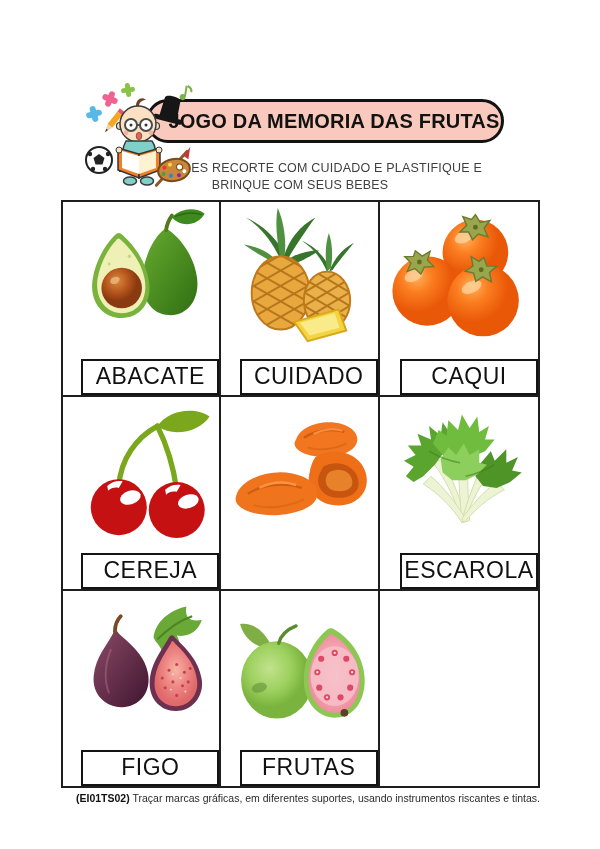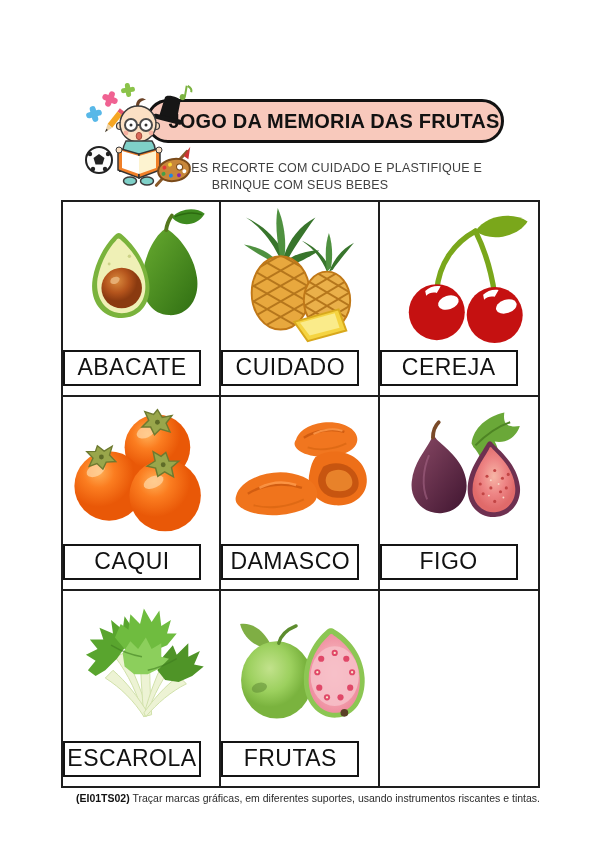--- a/index.html
+++ b/index.html
@@ -16,22 +16,22 @@
   .header-illustration { position:absolute; left:82px; top:82px; width:116px; height:110px; z-index:2; }
 
   .subtitle { position:absolute; top:160px; left:100px; width:400px; text-align:center;
               font-size:12.5px; line-height:17px; color:#3f3f3f; letter-spacing:0.2px; }
 
   
   .grid { position:absolute; left:61px; top:200px; width:479px; height:588px;
           display:grid; grid-template-columns:repeat(3,1fr); grid-template-rows:repeat(3,1fr);
           border:2px solid #1e1e1e; background:#fff; }
   .cell { position:relative; border-right:2px solid #1e1e1e; border-bottom:2px solid #1e1e1e;
-          display:flex; flex-direction:column; align-items:flex-start; justify-content:flex-end;
-          padding-bottom:9px; background:#fff; }
+          display:flex; flex-direction:column; align-items:flex-end; justify-content:flex-end;
+          background:#fff; }
   .cell:nth-child(3n) { border-right:none; }
   .cell:nth-child(n+7) { border-bottom:none; }
   .fruit-art { position:absolute; top:4px; left:50%; transform:translateX(-50%); width:150px; height:140px; }
   .label-box { width:138px; border:2px solid #141414; background:#fff; text-align:center;
                padding:2px 2px 3px 2px; z-index:1; }
   .label-box span { font-size:23px; color:#111; letter-spacing:0.5px; white-space:nowrap; }
 
   
   .footer { position:absolute; top:792px; left:54px; width:500px; font-size:10.5px; color:#2b2b2b; }
   .footer .code { font-weight:bold; color:#111;padding-left:22px; }
@@ -215,37 +215,20 @@
         <path d="M76 121 L112 111 L117 126 L86 134 Z" fill="#faeb8a"></path>
       </svg>
       <div class="label-box">
         <span>CUIDADO</span>
       </div>
     </div>
 
 
     <div class="cell">
       <svg class="fruit-art" viewBox="0 0 150 145">
-        <path d="M52 88 C 54 60 70 38 92 26" fill="none" stroke="#7aa71b" stroke-width="5.5" stroke-linecap="round"></path>
-        <path d="M112 92 C 108 64 100 42 92 26" fill="none" stroke="#7aa71b" stroke-width="5.5" stroke-linecap="round"></path>
-        <path d="M92 26 C 104 8 132 6 146 16 C 136 32 108 38 92 26 Z" fill="#7aa71b"></path>
-        <circle cx="52" cy="110" r="29" fill="#c51111"></circle>
-        <circle cx="112" cy="113" r="29" fill="#c51111"></circle>
-        <ellipse cx="64" cy="100" rx="11" ry="7" fill="#ffffff" transform="rotate(-18 64 100)"></ellipse>
-        <ellipse cx="124" cy="104" rx="11" ry="7" fill="#ffffff" transform="rotate(-18 124 104)"></ellipse>
-        <path d="M40 88 C 44 84 50 82 56 83 L 52 90 C 48 89 44 90 41 93 Z" fill="#ffffff"></path>
-        <path d="M100 92 C 104 88 110 86 116 87 L 112 94 C 108 93 104 94 101 97 Z" fill="#ffffff"></path>
-      </svg>
-      <div class="label-box">
-        <span>CEREJA</span>
-      </div>
-    </div>
-
-    <div class="cell">
-      <svg class="fruit-art" viewBox="0 0 150 145">
         <defs>
           <radialGradient id="kaki" cx="35%" cy="30%">
               <stop offset="0%" stop-color="#ffb057"></stop>
               <stop offset="45%" stop-color="#fb7d20"></stop>
               <stop offset="100%" stop-color="#e95807"></stop>
             </radialGradient>
           <path id="cx5" d="M0 -13 L5 -5 L15 -7 L9 1 L13 10 L3 7 L-3 13 L-7 5 L-16 5 L-9 -2 L-13 -11 L-4 -8 Z"></path>
         </defs>
         <circle cx="92" cy="48" r="34" fill="url(#kaki)"></circle>
         <circle cx="42" cy="88" r="36" fill="url(#kaki)"></circle>
@@ -262,34 +245,69 @@
           <circle cx="34" cy="58" r="2.5" fill="#5f6c28"></circle>
           <circle cx="98" cy="66" r="2.5" fill="#5f6c28"></circle>
       </svg>
       <div class="label-box">
         <span>CAQUI</span>
       </div>
     </div>
 
     <div class="cell">
       <svg class="fruit-art" viewBox="0 0 150 145">
+        <path d="M52 88 C 54 60 70 38 92 26" fill="none" stroke="#7aa71b" stroke-width="5.5" stroke-linecap="round"></path>
+        <path d="M112 92 C 108 64 100 42 92 26" fill="none" stroke="#7aa71b" stroke-width="5.5" stroke-linecap="round"></path>
+        <path d="M92 26 C 104 8 132 6 146 16 C 136 32 108 38 92 26 Z" fill="#7aa71b"></path>
+        <circle cx="52" cy="110" r="29" fill="#c51111"></circle>
+        <circle cx="112" cy="113" r="29" fill="#c51111"></circle>
+        <ellipse cx="64" cy="100" rx="11" ry="7" fill="#ffffff" transform="rotate(-18 64 100)"></ellipse>
+        <ellipse cx="124" cy="104" rx="11" ry="7" fill="#ffffff" transform="rotate(-18 124 104)"></ellipse>
+        <path d="M40 88 C 44 84 50 82 56 83 L 52 90 C 48 89 44 90 41 93 Z" fill="#ffffff"></path>
+        <path d="M100 92 C 104 88 110 86 116 87 L 112 94 C 108 93 104 94 101 97 Z" fill="#ffffff"></path>
+      </svg>
+      <div class="label-box">
+        <span>CEREJA</span>
+      </div>
+    </div>
+
+    <div class="cell">
+      <svg class="fruit-art" viewBox="0 0 150 145">
         <path d="M72 40 C 76 26 100 18 120 24 C 136 29 140 42 130 50 C 118 60 88 60 76 52 C 70 48 69 44 72 40 Z" fill="#f1761f"></path>
         <path d="M80 38 C 92 30 110 28 122 32" stroke="#c8560e" stroke-width="2.5" fill="none" opacity="0.8"></path>
         <path d="M84 48 C 96 52 112 50 124 44" stroke="#d4630f" stroke-width="2" fill="none" opacity="0.6"></path>
         <path d="M92 58 C 112 46 138 54 144 74 C 150 94 134 110 112 108 C 92 106 82 90 86 74 C 87 68 89 62 92 58 Z" fill="#ee6f18"></path>
         <path d="M100 68 C 114 60 132 66 136 80 C 140 94 128 102 112 100 C 98 98 92 86 96 76 Z" fill="#c75510"></path>
         <path d="M106 74 C 116 68 128 72 130 82 C 132 90 124 95 112 93 C 102 91 100 80 106 74 Z" fill="#e8822a"></path>
         <path d="M10 98 C 14 82 42 70 68 75 C 90 79 98 92 92 103 C 84 116 50 122 28 116 C 14 112 7 106 10 98 Z" fill="#f0741c"></path>
         <path d="M22 96 C 38 86 60 84 78 90" stroke="#c8560e" stroke-width="2.5" fill="none" opacity="0.75"></path>
         <path d="M28 108 C 44 112 64 110 80 102" stroke="#d4630f" stroke-width="2" fill="none" opacity="0.6"></path>
         <path d="M34 90 C 46 84 60 83 72 87" stroke="#ff9c4e" stroke-width="2.5" fill="none" opacity="0.8"></path>
         <path d="M90 34 C 100 29 112 28 120 31" stroke="#ff9c4e" stroke-width="2" fill="none" opacity="0.8"></path>
       </svg>
-      <div class="label-box">
-        <span>DAMASCO</span>
+    </div>
+
+    <div class="cell">
+      <svg class="fruit-art" viewBox="0 0 150 145">
+        <g fill="#edf3d4" stroke="#cfe0a8" stroke-width="1">
+          <path d="M78 126 C 72 104 62 82 48 64 L 58 60 C 68 80 76 102 84 124 Z"></path>
+          <path d="M78 126 C 76 102 74 76 74 52 L 84 52 C 84 76 84 102 86 124 Z"></path>
+          <path d="M80 126 C 88 104 98 84 112 68 L 102 62 C 92 80 84 102 78 124 Z"></path>
+          <path d="M78 126 C 68 110 54 96 38 86 L 46 78 C 60 90 72 106 82 122 Z"></path>
+          <path d="M80 126 C 92 112 106 100 122 92 L 114 84 C 100 94 88 108 78 122 Z"></path>
+        </g>
+        <path d="M20 78 L28 68 L18 62 L30 56 L22 46 L36 46 L32 34 L46 40 L44 26 L56 36 L58 22 L66 34 L60 52 L50 66 L38 78 L28 84 Z" fill="#59a52e"></path>
+        <path d="M48 44 L54 30 L62 36 L64 20 L74 30 L78 14 L86 28 L94 16 L96 32 L106 26 L102 40 L112 40 L102 52 L88 58 L72 60 L58 56 Z" fill="#6fbc3f"></path>
+        <path d="M96 66 L108 52 L112 62 L124 50 L124 64 L136 58 L130 72 L140 74 L128 84 L114 90 L100 88 L92 78 Z" fill="#4f9427"></path>
+        <path d="M56 60 L64 48 L72 56 L80 44 L86 56 L96 50 L96 64 L104 66 L94 76 L82 82 L68 82 L58 74 Z" fill="#8ccf5c"></path>
+        <path d="M44 52 C 54 58 64 62 76 64" stroke="#3f7d1f" stroke-width="1.5" fill="none" opacity="0.6"></path>
+        <path d="M112 66 C 102 72 92 76 82 78" stroke="#3f7d1f" stroke-width="1.5" fill="none" opacity="0.6"></path>
+      </svg>
+      <div class="label-box">
+        <span>ESCAROLA</span>
       </div>
     </div>
 
     <div class="cell">
       <svg class="fruit-art" viewBox="0 0 150 145">
         <defs>
           <linearGradient id="figS" x1="0" y1="0" x2="1" y2="1">
               <stop offset="0%" stop-color="#8a4a66"></stop>
               <stop offset="100%" stop-color="#401530"></stop>
             </linearGradient>
@@ -325,41 +343,20 @@
             <circle cx="121" cy="100" r="1"></circle>
         </g>
       </svg>
       <div class="label-box">
         <span>FIGO</span>
       </div>
     </div>
 
     <div class="cell">
       <svg class="fruit-art" viewBox="0 0 150 145">
-        <g fill="#edf3d4" stroke="#cfe0a8" stroke-width="1">
-          <path d="M78 126 C 72 104 62 82 48 64 L 58 60 C 68 80 76 102 84 124 Z"></path>
-          <path d="M78 126 C 76 102 74 76 74 52 L 84 52 C 84 76 84 102 86 124 Z"></path>
-          <path d="M80 126 C 88 104 98 84 112 68 L 102 62 C 92 80 84 102 78 124 Z"></path>
-          <path d="M78 126 C 68 110 54 96 38 86 L 46 78 C 60 90 72 106 82 122 Z"></path>
-          <path d="M80 126 C 92 112 106 100 122 92 L 114 84 C 100 94 88 108 78 122 Z"></path>
-        </g>
-        <path d="M20 78 L28 68 L18 62 L30 56 L22 46 L36 46 L32 34 L46 40 L44 26 L56 36 L58 22 L66 34 L60 52 L50 66 L38 78 L28 84 Z" fill="#59a52e"></path>
-        <path d="M48 44 L54 30 L62 36 L64 20 L74 30 L78 14 L86 28 L94 16 L96 32 L106 26 L102 40 L112 40 L102 52 L88 58 L72 60 L58 56 Z" fill="#6fbc3f"></path>
-        <path d="M96 66 L108 52 L112 62 L124 50 L124 64 L136 58 L130 72 L140 74 L128 84 L114 90 L100 88 L92 78 Z" fill="#4f9427"></path>
-        <path d="M56 60 L64 48 L72 56 L80 44 L86 56 L96 50 L96 64 L104 66 L94 76 L82 82 L68 82 L58 74 Z" fill="#8ccf5c"></path>
-        <path d="M44 52 C 54 58 64 62 76 64" stroke="#3f7d1f" stroke-width="1.5" fill="none" opacity="0.6"></path>
-        <path d="M112 66 C 102 72 92 76 82 78" stroke="#3f7d1f" stroke-width="1.5" fill="none" opacity="0.6"></path>
-      </svg>
-      <div class="label-box">
-        <span>ESCAROLA</span>
-      </div>
-    </div>
-
-    <div class="cell">
-      <svg class="fruit-art" viewBox="0 0 150 145">
         <defs>
           <radialGradient id="guaS" cx="40%" cy="35%">
               <stop offset="0%" stop-color="#c2e28c"></stop>
               <stop offset="60%" stop-color="#9cd05e"></stop>
               <stop offset="100%" stop-color="#7ab33e"></stop>
             </radialGradient>
           <radialGradient id="guaF" cx="50%" cy="50%">
               <stop offset="0%" stop-color="#fbd6d6"></stop>
               <stop offset="60%" stop-color="#f4a9b4"></stop>
               <stop offset="100%" stop-color="#ef8fa0"></stop>

